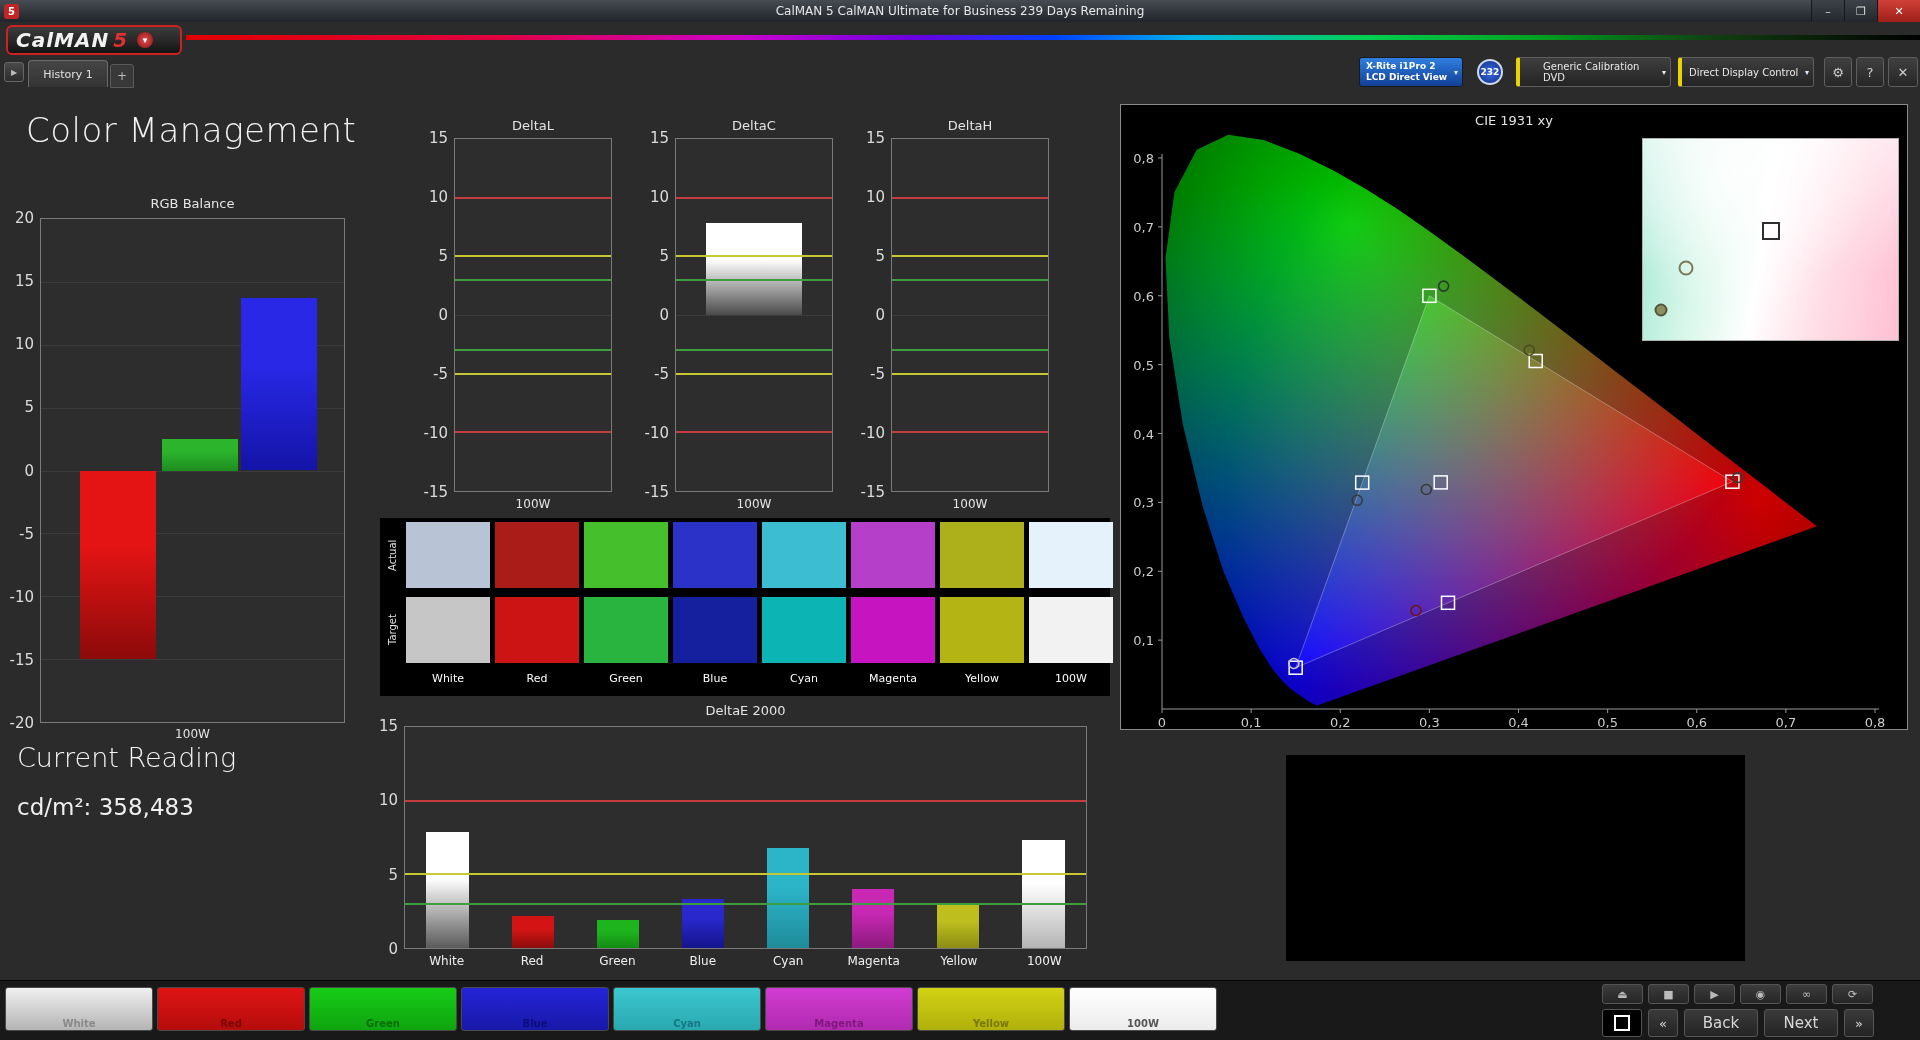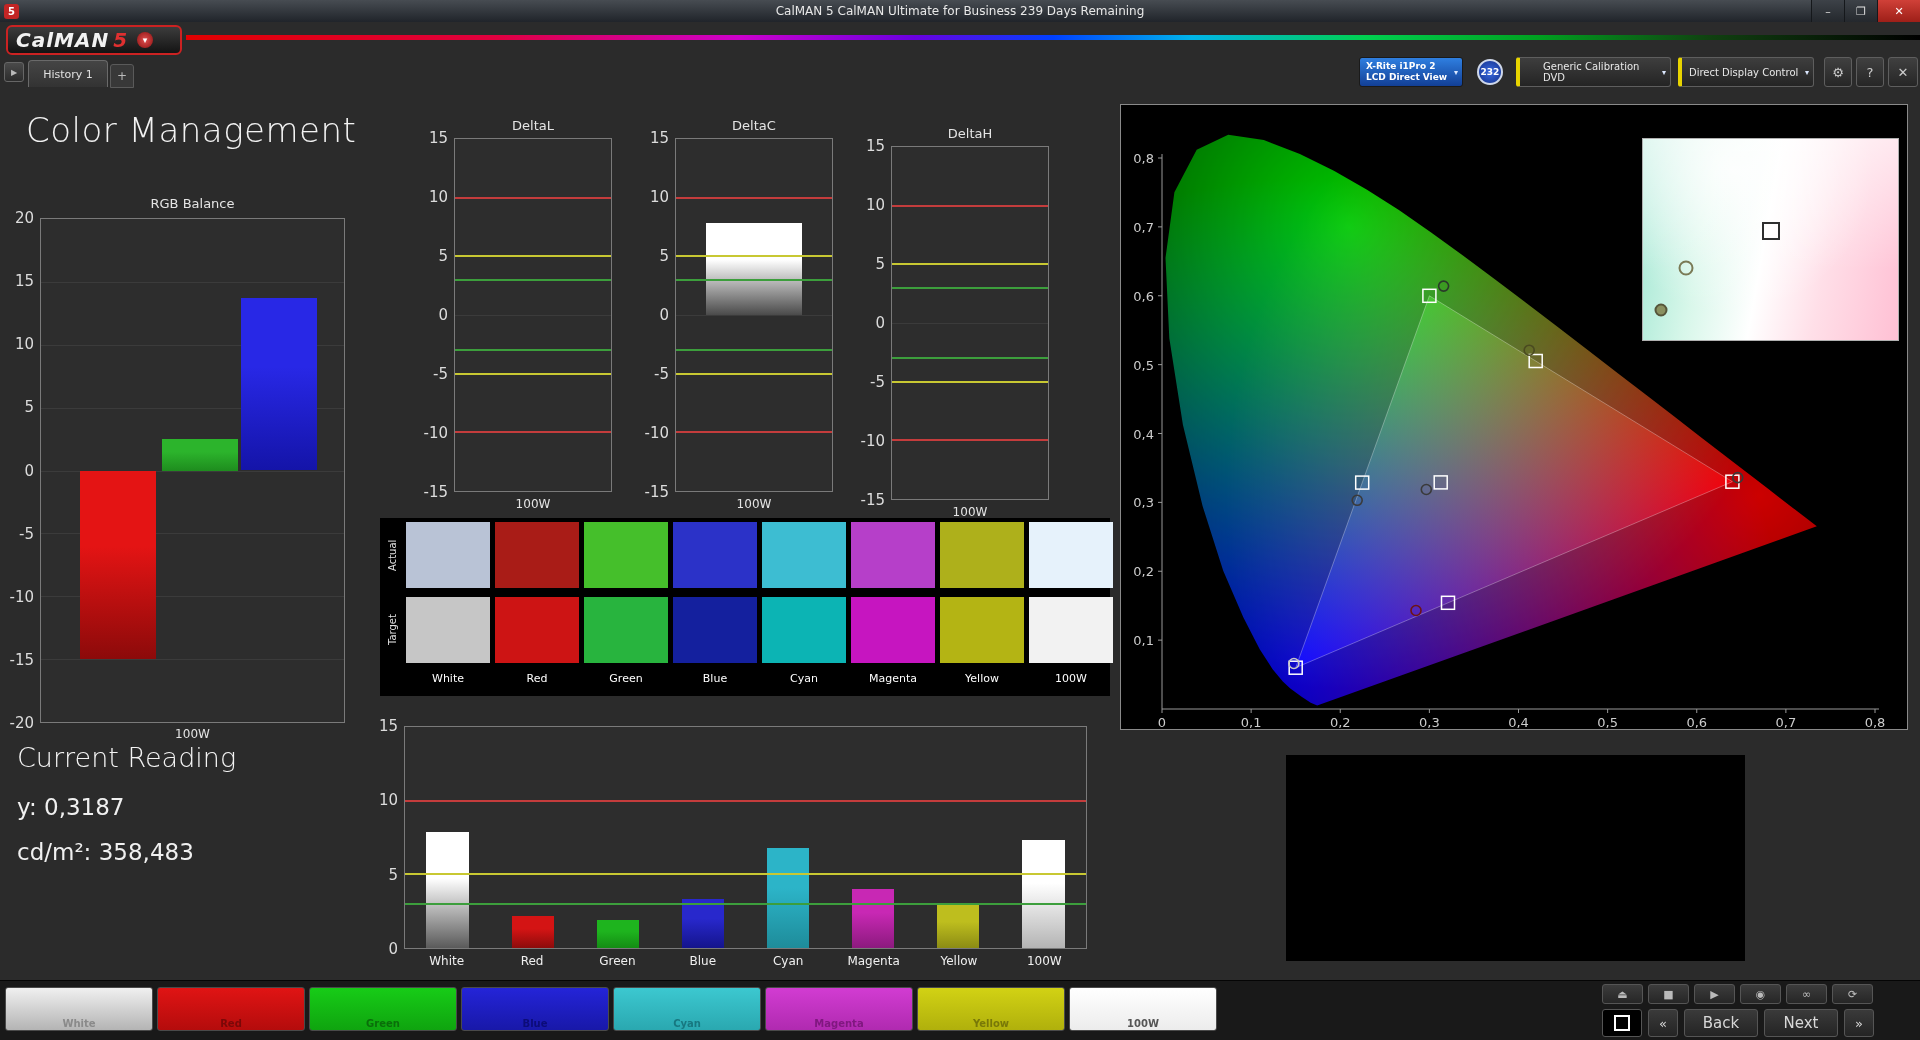--- a/index.html
+++ b/index.html
@@ -48,21 +48,21 @@
   #chart-rgb .yaxis{left:0;top:22px;width:27px;height:505px;}
   #chart-rgb .plot{left:30px;top:22px;width:305px;height:505px;}
   #chart-rgb .xlabel{left:30px;top:531px;width:305px;}
   .mini{width:200px;height:400px;}
   .mini .chart-title{left:34px;top:0;width:158px;}
   .mini .yaxis{left:4px;top:20px;width:27px;height:354px;}
   .mini .plot{left:34px;top:20px;width:158px;height:354px;}
   .mini .xlabel{left:34px;top:379px;width:158px;}
   #chart-deltal{left:420px;top:118px;}
   #chart-deltac{left:641px;top:118px;}
-  #chart-deltah{left:857px;top:118px;margin-top:8px;}
+  #chart-deltah{left:857px;top:118px;}
   #chart-deltae{left:370px;top:703px;width:740px;height:260px;}
   #chart-deltae .chart-title{left:34px;top:0;width:683px;}
   #chart-deltae .yaxis{left:2px;top:23px;width:29px;height:223px;}
   #chart-deltae .plot{left:34px;top:23px;width:683px;height:223px;}
   #chart-deltae .xcats{left:34px;top:251px;width:683px;height:18px;}
   
   #swatch-table{position:absolute;left:380px;top:518px;width:730px;height:178px;background:#000;display:grid;grid-template-columns:18px repeat(8,84px);grid-template-rows:66px 66px 20px;column-gap:5px;row-gap:9px;padding:4px 3px;box-sizing:border-box;}
   .row-label{writing-mode:vertical-rl;transform:rotate(180deg);font-size:10px;color:#e0e0e0;display:flex;align-items:center;justify-content:center;}
   .swatch{width:100%;height:100%;}
   .col-label{font-size:11px;color:#fff;text-align:center;align-self:start;}
@@ -276,20 +276,21 @@
     <div class="col-label" style="grid-area: 3 / 3;">Red</div>
     <div class="col-label" style="grid-area: 3 / 4;">Green</div>
     <div class="col-label" style="grid-area: 3 / 5;">Blue</div>
     <div class="col-label" style="grid-area: 3 / 6;">Cyan</div>
     <div class="col-label" style="grid-area: 3 / 7;">Magenta</div>
     <div class="col-label" style="grid-area: 3 / 8;">Yellow</div>
     <div class="col-label" style="grid-area: 3 / 9;">100W</div>
   </div>
 
 <div class="chart" id="chart-deltae">
+  <div class="chart-title">DeltaE 2000</div>
   <div class="yaxis">
       <div class="ytick" style="top: 0%;">15</div>
       <div class="ytick" style="top: 33.3333%;">10</div>
       <div class="ytick" style="top: 66.6667%;">5</div>
       <div class="ytick" style="top: 100%;">0</div>
     </div>
   <div class="plot">
       <div class="gridline" style="top: 33.3333%;"></div>
       <div class="gridline" style="top: 66.6667%;"></div>
       <div class="bar" style="left: 3.15%; width: 6.2%; top: 47.3333%; height: 52.6667%; background: linear-gradient(rgb(255, 255, 255) 0%, rgb(255, 255, 255) 40%, rgb(90, 90, 90) 100%);"></div>
@@ -397,30 +398,30 @@
       <circle cx="322.6" cy="181.1" r="5" fill="none" stroke="#2a3a2a" stroke-width="1.6"></circle>
       <rect x="168.2" y="556.2" width="13" height="13" fill="none" stroke="#ffffff" stroke-width="1.5"></rect>
       <circle cx="172.9" cy="558.5" r="5" fill="none" stroke="#c8c8c8" stroke-width="1.6"></circle>
       <rect x="234.7" y="371.1" width="13" height="13" fill="none" stroke="#ffffff" stroke-width="1.5"></rect>
       <circle cx="236.2" cy="395.3" r="5" fill="none" stroke="#3a3a3a" stroke-width="1.6"></circle>
       <rect x="320.5" y="491.3" width="13" height="13" fill="none" stroke="#ffffff" stroke-width="1.5"></rect>
       <circle cx="295.0" cy="505.5" r="5" fill="none" stroke="#6e1414" stroke-width="1.6"></circle>
       <rect x="408.2" y="249.5" width="13" height="13" fill="none" stroke="#ffffff" stroke-width="1.5"></rect>
       <circle cx="408.2" cy="245.2" r="5" fill="none" stroke="#4a4a20" stroke-width="1.6"></circle>
     </svg>
+  <div class="chart-title cie-title">CIE 1931 xy</div>
   <div id="cie-inset">
       <div class="inset-square" style="left: 50%; top: 46%;"></div>
       <div class="inset-circle" style="left: 17%; top: 64%;"></div>
       <div class="inset-circle filled" style="left: 7%; top: 85%;"></div>
     </div>
 </div>
 
 <div id="current-reading">
   <div class="cr-heading">Current Reading</div>
-  <div class="cr-line">y: 0,3187</div>
   <div class="cr-line">cd/m²: 358,483</div>
 </div>
 
 <div id="video-rect"></div>
 
 <div id="bottom-bar">
   <div id="bottom-swatches">
       <div class="bswatch" style="background: linear-gradient(rgb(240, 240, 240), rgb(180, 180, 180));">
         <div class="bswatch-label" style="color: rgb(138, 138, 138);">White</div>
       </div>

